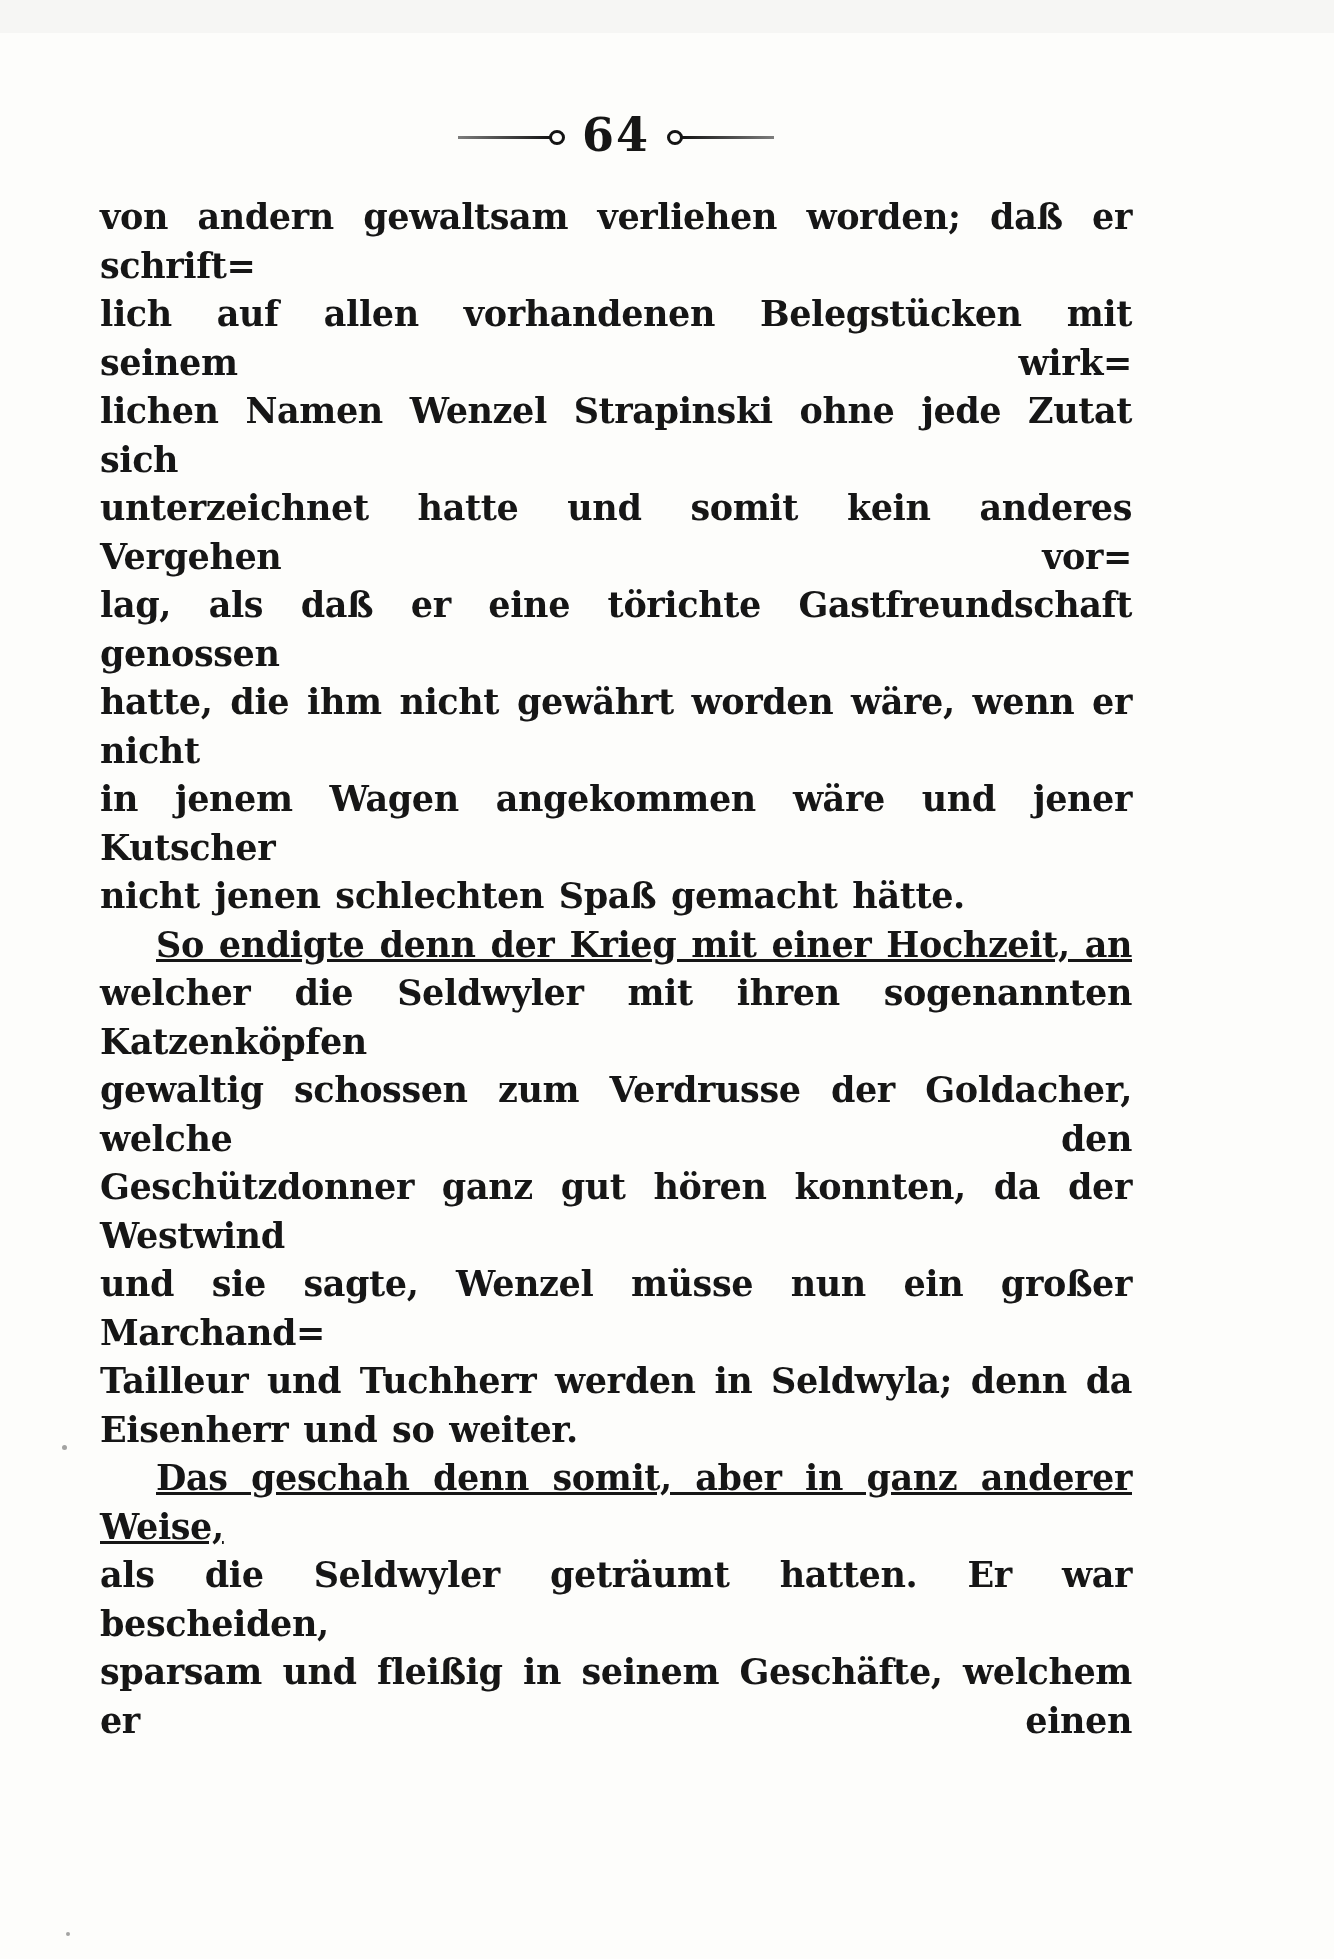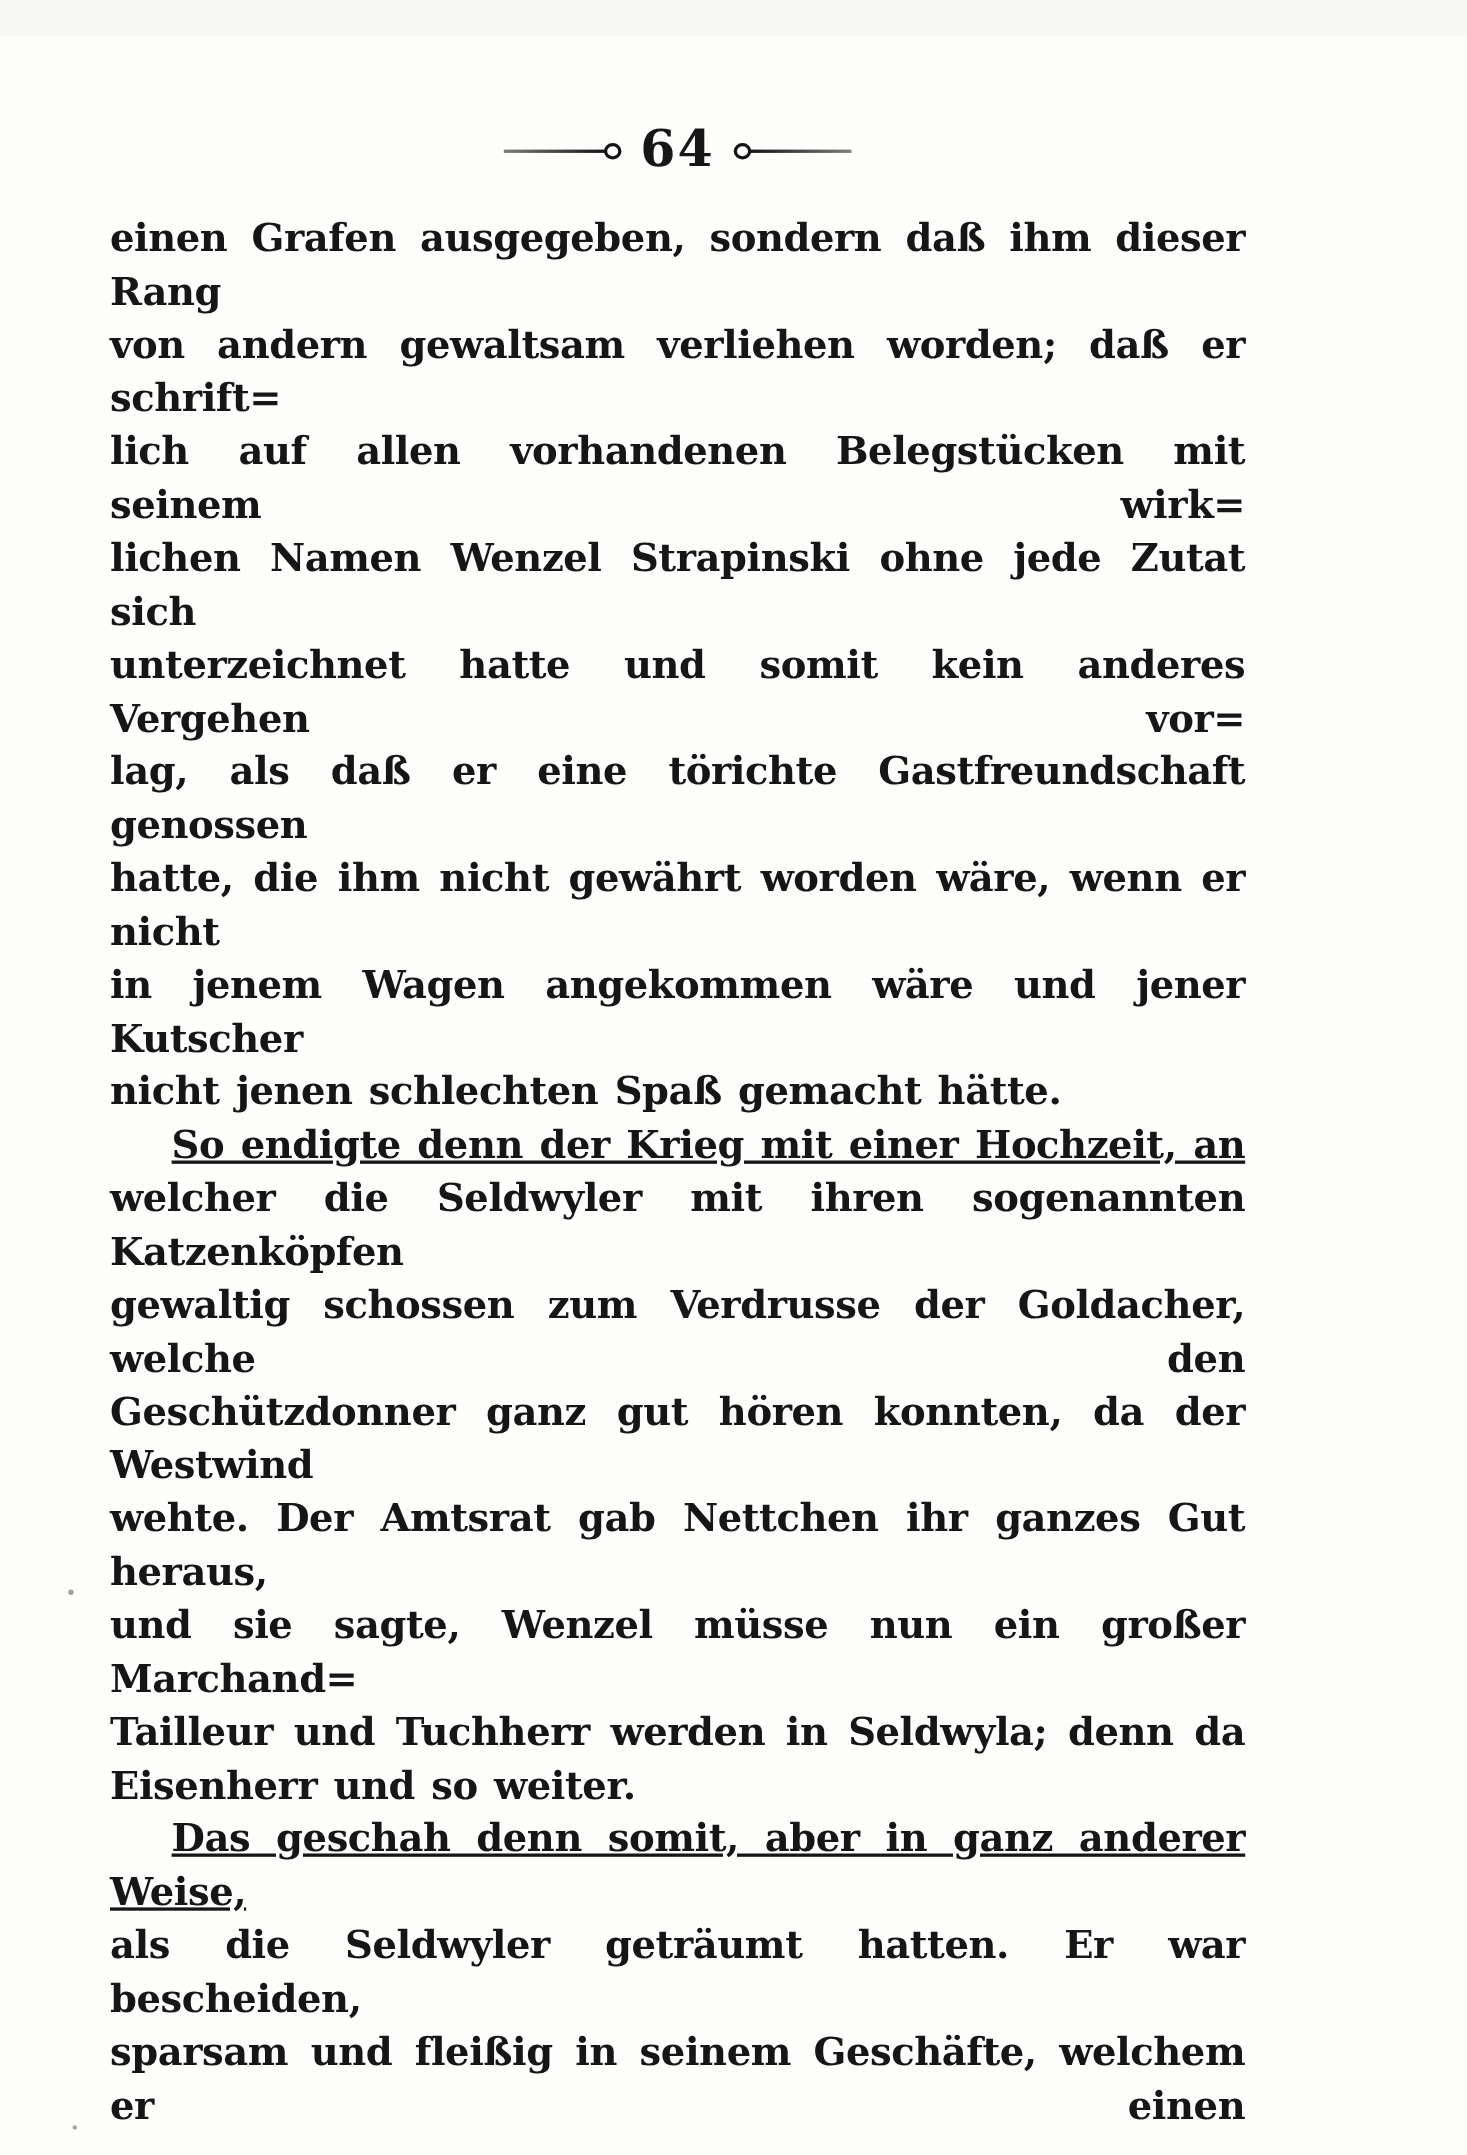--- a/index.html
+++ b/index.html
@@ -98,37 +98,35 @@
     <span class="page-number">64</span>
     <span class="orn orn-right">
         <span class="orn-ring"></span>
         <span class="orn-line"></span>
       </span>
   </header>
 
   <main class="text-block">
 
     <div class="paragraph">
-      <div class="line">einen Grafen ausgegeben, sondern daß ihm dieser Rang</div>
       <div class="line">von andern gewaltsam verliehen worden; daß er schrift=</div>
       <div class="line">lich auf allen vorhandenen Belegstücken mit seinem wirk=</div>
       <div class="line">lichen Namen Wenzel Strapinski ohne jede Zutat sich</div>
       <div class="line">unterzeichnet hatte und somit kein anderes Vergehen vor=</div>
       <div class="line">lag, als daß er eine törichte Gastfreundschaft genossen</div>
       <div class="line">hatte, die ihm nicht gewährt worden wäre, wenn er nicht</div>
       <div class="line">in jenem Wagen angekommen wäre und jener Kutscher</div>
       <div class="line last">nicht jenen schlechten Spaß gemacht hätte.</div>
     </div>
 
     <div class="paragraph">
       <div class="line indent">So endigte denn der Krieg mit einer Hochzeit, an</div>
       <div class="line">welcher die Seldwyler mit ihren sogenannten Katzenköpfen</div>
       <div class="line">gewaltig schossen zum Verdrusse der Goldacher, welche den</div>
       <div class="line">Geschützdonner ganz gut hören konnten, da der Westwind</div>
-      <div class="line">wehte.  Der Amtsrat gab Nettchen ihr ganzes Gut heraus,</div>
       <div class="line">und sie sagte, Wenzel müsse nun ein großer Marchand=</div>
       <div class="line">Tailleur und Tuchherr werden in Seldwyla; denn da</div>
       <div class="line last">Eisenherr und so weiter.</div>
     </div>
 
     <div class="paragraph">
       <div class="line indent">Das geschah denn somit, aber in ganz anderer Weise,</div>
       <div class="line">als die Seldwyler geträumt hatten.  Er war bescheiden,</div>
       <div class="line">sparsam und fleißig in seinem Geschäfte, welchem er einen</div>
 

